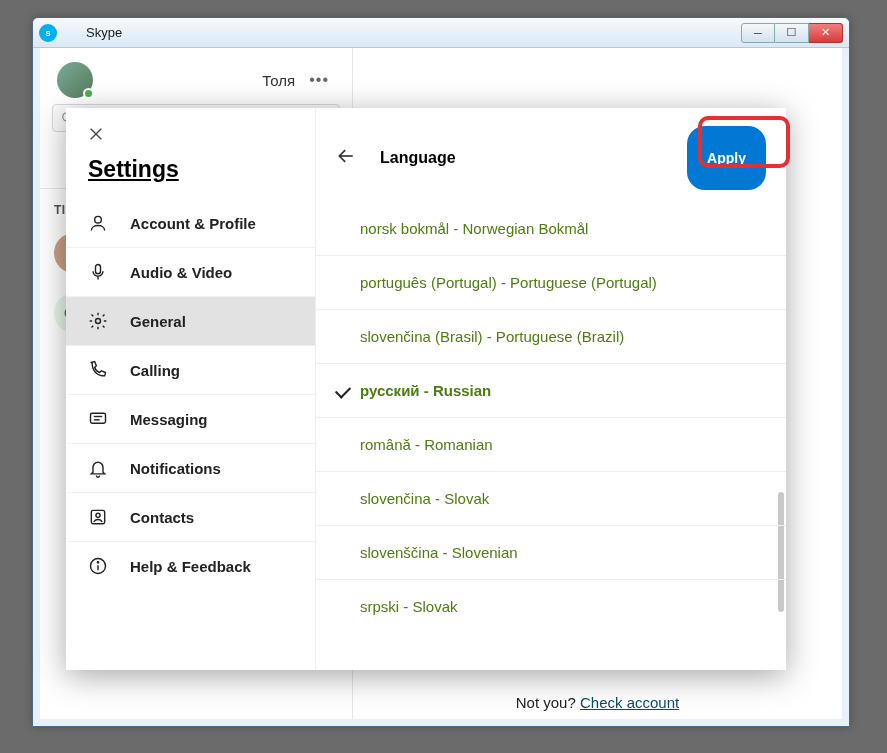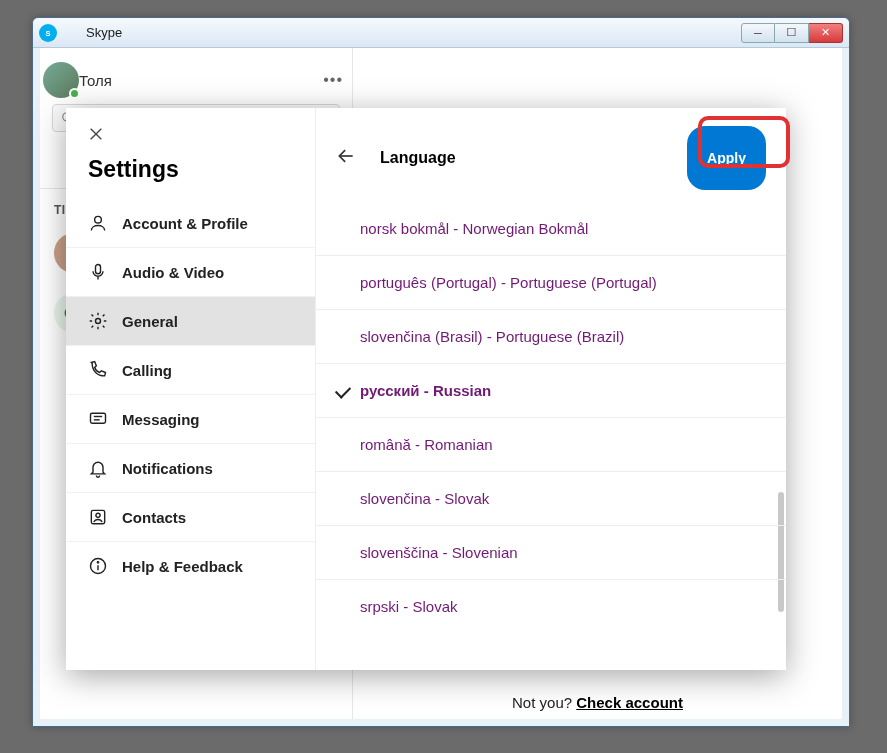--- a/index.html
+++ b/index.html
@@ -13,54 +13,54 @@
 .titlebar .title-text { font-size: 13px; color:#1a1a1a;margin-left:23px; }
 .win-controls { margin-left: auto; display:flex; }
 .win-btn { width: 34px; height: 20px; border:1px solid #8aa; border-left:none; background:linear-gradient(#f4f8fc,#d2e2f0); display:flex; align-items:center; justify-content:center; font-size:11px; color:#333; }
 .win-btn:first-child { border-left:1px solid #8aa; border-radius:3px 0 0 3px;}
 .win-btn.close { background:linear-gradient(#f08080,#d83a3a); color:#fff; border-color:#a33; border-radius:0 3px 3px 0;}
 .win-body { position:absolute; top:30px; left:7px; right:7px; bottom:7px; background:#fff; }
 
 
 .skype-bg { width:100%; height:100%; position:relative; background:#fff; overflow:hidden; }
 .bg-left { width:313px; height:100%; border-right:1px solid #e6e6e6; float:left; }
-.profile-row { display:flex; align-items:center; padding:14px 3px 6px; gap:0; }
+.profile-row { display:flex; align-items:center; padding:14px 17px 6px; gap:8px;text-align:right; }
 .avatar { width:36px; height:36px; border-radius:50%; background:linear-gradient(135deg,#7a9,#5a7a5a); position:relative; }
 .presence-dot { position:absolute; bottom:-1px; right:-1px; width:11px; height:11px; background:#4caf50; border:2px solid #fff; border-radius:50%; }
 .profile-name { font-size:15px; color:#333; flex:1;}
 .profile-more { color:#666; letter-spacing:1px; font-size:16px; padding:4px 6px; }
 .search-row { padding:0 12px 10px; }
 .search-box { display:flex; align-items:center; gap:8px; border:1px solid #d8d8d8; border-radius:4px; padding:5px 8px; color:#888; font-size:14px; background:#fafafa; }
 .tabs-row { display:flex; border-bottom:1px solid #e6e6e6; }
 .tab { flex:1; text-align:center; padding:8px 0 6px; font-size:11px; color:#0078d4; }
 .tab-icon { display:block; margin:0 auto 2px; width:22px; height:18px; }
 .section-label { padding:14px 14px 6px; font-size:12px; font-weight:700; color:#555; letter-spacing:.5px;}
 .contact-row { display:flex; align-items:center; gap:10px; padding:10px 14px; }
 .avatar2 { width:40px; height:40px; border-radius:50%; background:#caa088; }
 .avatar3 { width:40px; height:40px; border-radius:50%; background:#e8f4ea; color:#1a8a4a; display:flex; align-items:center; justify-content:center; font-size:14px; font-weight:600; }
 .bg-right { margin-left:313px; height:100%; position:relative; display:flex; flex-direction:column; align-items:center; justify-content:flex-end; }
 .notyou { position:absolute; bottom:8px; font-size:15px; color:#222; }
-.notyou a { color:#000000; font-weight:700; text-decoration:underline; }
+.notyou a { color:#0c4a6e; font-weight:400; text-decoration:underline; }
 
 
 .settings-panel { position:absolute; top:60px; left:26px; width:720px; height:562px; background:#fff; box-shadow:0 6px 30px rgba(0,0,0,.35); display:flex; overflow:hidden; }
 .settings-sidebar { width:250px; border-right:1px solid #eee; display:flex; flex-direction:column; }
 .close-x { padding:18px 22px 6px; }
 .close-x svg { width:16px; height:16px; stroke:#444; }
-.settings-title { font-size:23px; font-weight:700; padding:4px 22px 16px; }
-.nav-item { display:flex; align-items:center; gap:14px; padding:14px 22px; font-size:15px; font-weight:700; border-bottom:1px solid #f1f1f1; color:#222; }
+.settings-title { font-size:23px; font-weight:700; padding:4px 22px 16px;text-decoration:underline; }
+.nav-item { display:flex; align-items:center; gap:22px; padding:14px 22px; font-size:15px; font-weight:700; border-bottom:1px solid #f1f1f1; color:#222; }
 .nav-item.active { background:#e2e2e2; }
 .nav-item .nav-icon { width:20px; height:20px; stroke:#222; fill:none; stroke-width:1.7; flex-shrink:0; }
 .settings-content { flex:1; display:flex; flex-direction:column; }
 .content-header { display:flex; align-items:center; padding:18px 20px 12px 20px; gap:24px; }
 .back-arrow svg { width:20px; height:20px; stroke:#333; fill:none; stroke-width:2; }
 .content-title { font-size:16px; font-weight:700; flex:1; }
 .apply-btn { background:#0078d4; color:#fff; border:none; border-radius:18px; padding:24px 20px; font-size:14px; font-weight:600; }
 .lang-list { flex:1; overflow-y:auto; position:relative; }
-.lang-item { padding:18px 28px 18px 44px; border-bottom:1px solid #eee; font-size:15px; color:#701a75; position:relative; }
+.lang-item { padding:18px 28px 18px 44px; border-bottom:1px solid #eee; font-size:15px; color:#4d7c0f; position:relative; }
 .lang-item:last-child { border-bottom:none; }
 .lang-item.selected { font-weight:700; }
 .lang-item.selected::before { content:""; position:absolute; left:20px; top:22px; width:12px; height:7px; border-left:2px solid #222; border-bottom:2px solid #222; transform:rotate(-45deg); }
 .scroll-thumb { position:absolute; right:2px; top:290px; width:6px; height:120px; background:#c8c8c8; border-radius:3px; }
 
 
 .highlight-box { position:absolute; top:68px; right:52px; width:92px; height:52px; border:4px solid #e03232; border-radius:10px; pointer-events:none; }
 </style>
 </head>
 <body>

